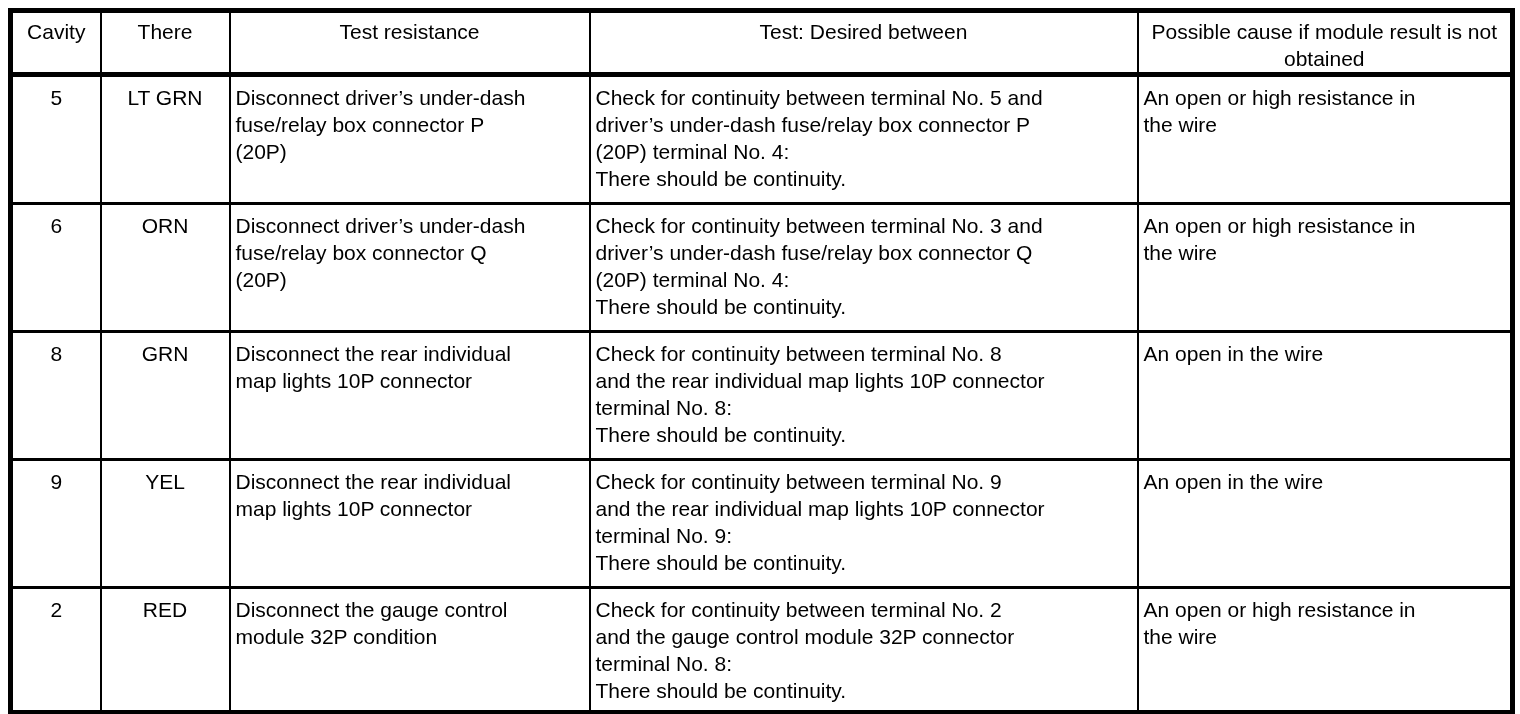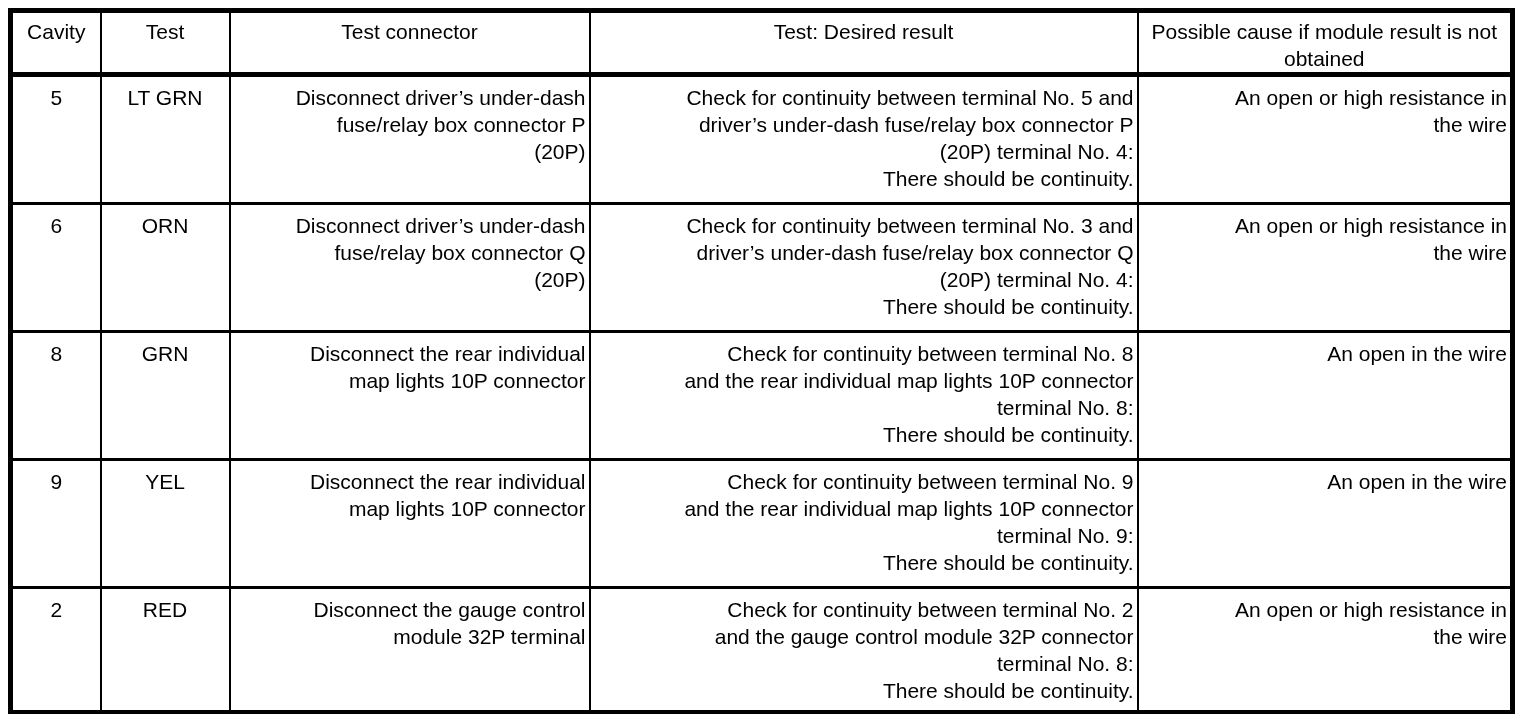--- a/index.html
+++ b/index.html
@@ -37,41 +37,41 @@
     padding: 5px 4px 0 4px;
     height: 62px;
   }
   tbody td {
     border-top: 3px solid #000000;
     border-bottom: 3px solid #000000;
     padding: 7px 3px 0 5px;
     white-space: pre-line;
   }
   td.c-cavity, td.c-wire { text-align: center; padding-left: 2px; padding-right: 2px; }
-  td.c-cond, td.c-result, td.c-cause { text-align: right; }
+  td.c-cond, td.c-result, td.c-cause { text-align: left; }
   tr.r-data { height: 128px; }
 </style>
 </head>
 <body>
 
 <div class="page">
   <table class="test-table">
     <colgroup>
       <col style="width:90px">
       <col style="width:129px">
       <col style="width:360px">
       <col style="width:548px">
       <col style="width:375px">
     </colgroup>
     <thead>
       <tr>
         <th>Cavity</th>
-        <th>Test</th>
-        <th>Test connector</th>
-        <th>Test: Desired result</th>
+        <th>There</th>
+        <th>Test resistance</th>
+        <th>Test: Desired between</th>
         <th>Possible cause if module result is not obtained</th>
       </tr>
     </thead>
     <tbody>
       <tr class="r-data" style="height:129px">
         <td class="c-cavity">5</td>
         <td class="c-wire">LT GRN</td>
         <td class="c-cond">Disconnect driver’s under-dash
 fuse/relay box connector P
 (20P)</td>
@@ -114,21 +114,21 @@
         <td class="c-result">Check for continuity between terminal No. 9
 and the rear individual map lights 10P connector
 terminal No. 9:
 There should be continuity.</td>
         <td class="c-cause">An open in the wire</td>
       </tr>
       <tr class="r-data" style="height:125px">
         <td class="c-cavity">2</td>
         <td class="c-wire">RED</td>
         <td class="c-cond">Disconnect the gauge control
-module 32P terminal</td>
+module 32P condition</td>
         <td class="c-result">Check for continuity between terminal No. 2
 and the gauge control module 32P connector
 terminal No. 8:
 There should be continuity.</td>
         <td class="c-cause">An open or high resistance in
 the wire</td>
       </tr>
     </tbody>
   </table>
 </div>

